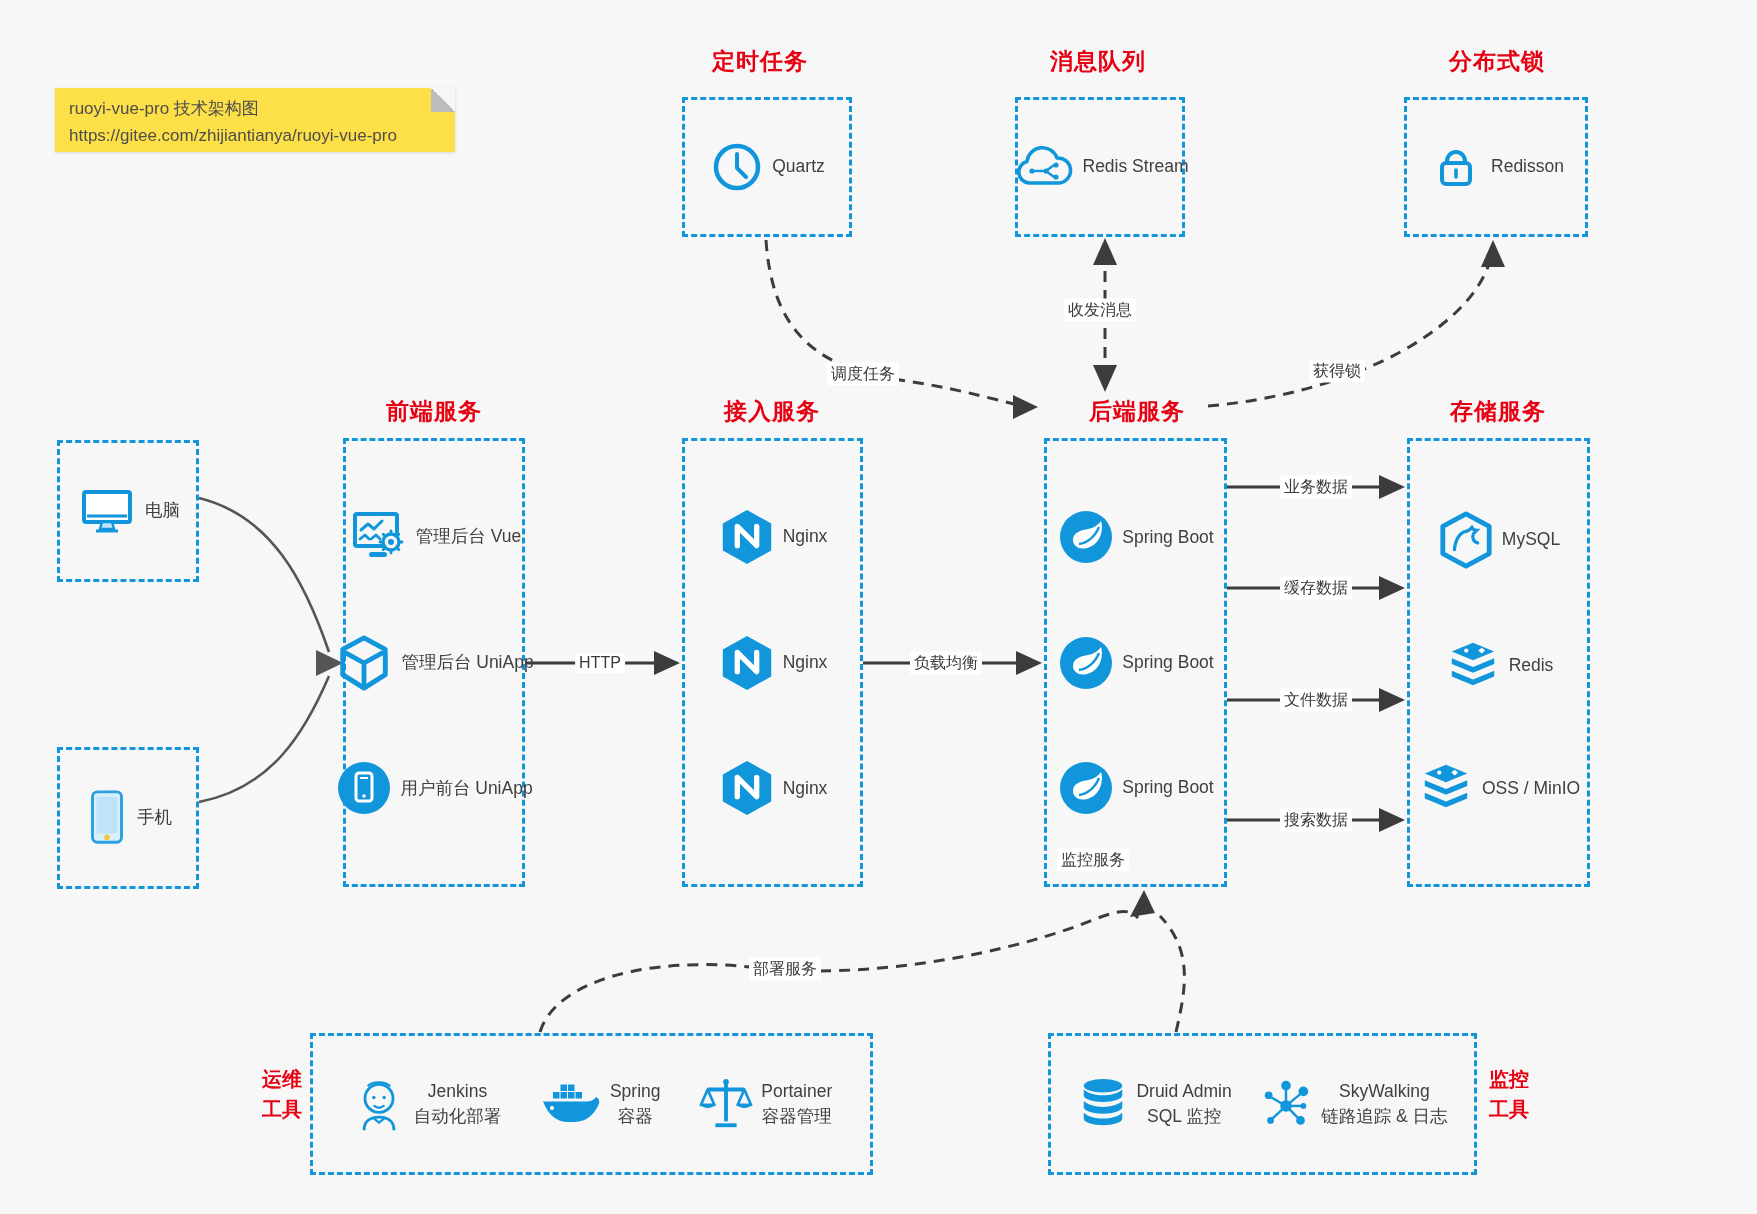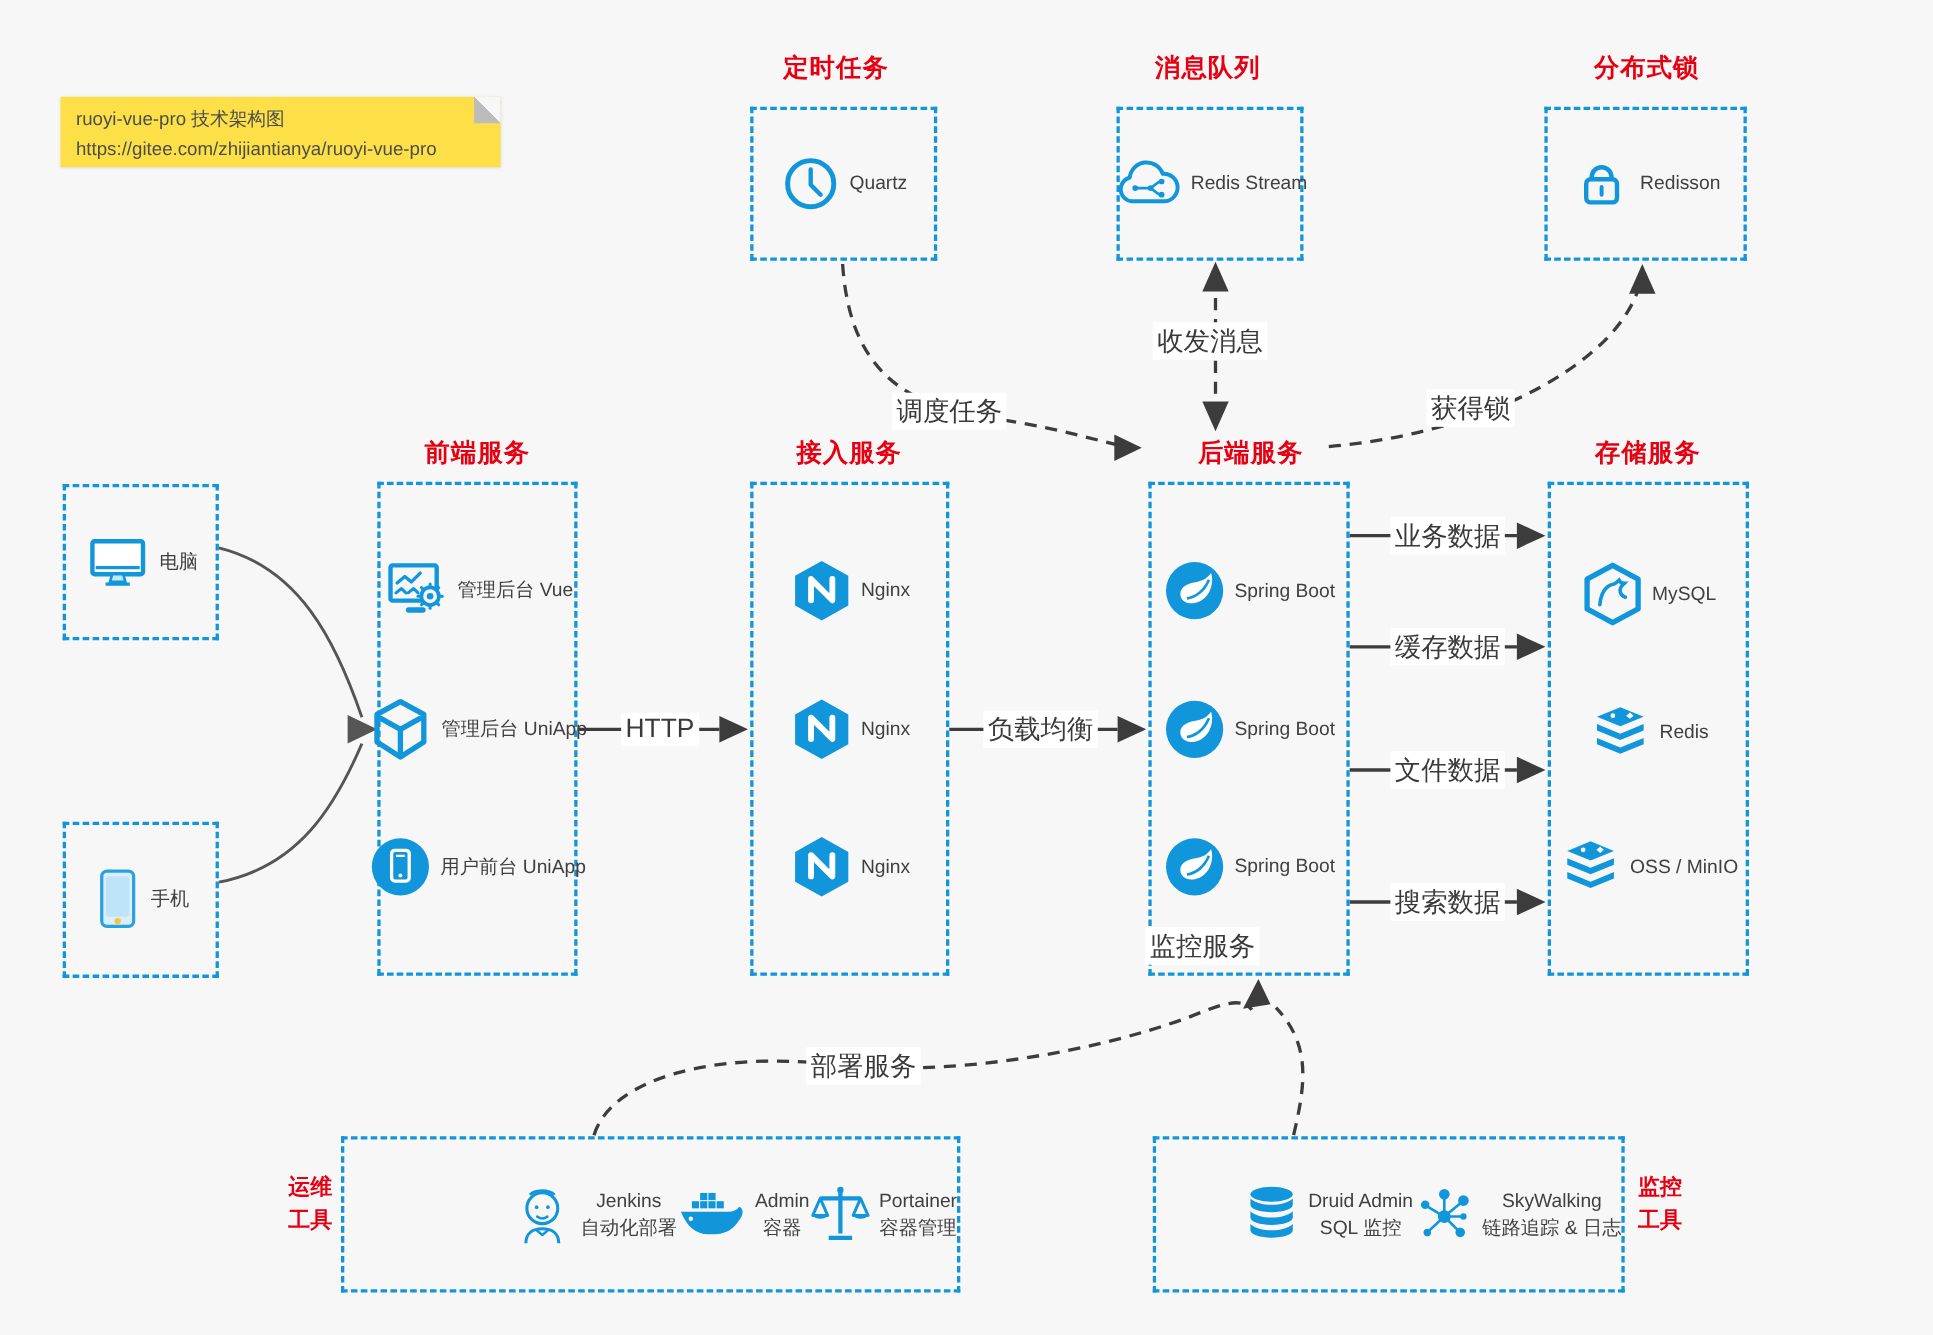--- a/index.html
+++ b/index.html
@@ -7,25 +7,25 @@
   svg.overlay{position:absolute;left:0;top:0;z-index:1;}
   .note{position:absolute;left:55px;top:88px;width:400px;height:64px;background:#fde047;z-index:2;
         box-shadow:0 1px 3px rgba(0,0,0,.12);color:#4d4d4d;font-size:17px;line-height:1.6;padding:7px 0 0 14px;box-sizing:border-box;}
   .note .fold{position:absolute;right:0;top:0;width:24px;height:24px;
         background:linear-gradient(225deg,#f7f7f8 0 50%,#bcbcbc 50% 100%);}
   .sec-label{position:absolute;transform:translateX(-50%);color:#e60012;font-size:23px;font-weight:bold;
         white-space:nowrap;z-index:3;letter-spacing:1px;}
   .side-label{position:absolute;color:#e60012;font-size:20px;font-weight:bold;line-height:1.5;z-index:3;}
   .dash-box{position:absolute;border:3px dashed #1296db;box-sizing:border-box;z-index:2;
         display:flex;flex-direction:column;justify-content:space-evenly;align-items:center;}
-  .dash-box.row{flex-direction:row;justify-content:flex-end;}
+  .dash-box.row{flex-direction:row;}
   .node{display:flex;flex-direction:row;align-items:center;gap:7px;}
   .node .lbl{font-size:17.5px;color:#404040;white-space:nowrap;text-align:center;line-height:1.45;}
   .edge-label{position:absolute;transform:translate(-50%,-50%);background:#fff;padding:1px 4px;
-        font-size:24px;color:#3a3a3a;white-space:nowrap;z-index:3;}
+        font-size:16px;color:#3a3a3a;white-space:nowrap;z-index:3;}
   .icon{display:flex;align-items:center;justify-content:center;}
 </style>
 </head>
 <body>
 
 <div id="canvas">
 
   <svg class="overlay" width="1757" height="1214">
     <g fill="none" stroke="#555" stroke-width="2.6">
       <path d="M 199 498 C 272 516, 305 582, 329 652"></path>
@@ -323,21 +323,21 @@
               <rect x="21.5" y="14" width="6.5" height="6.5"></rect>
               <rect x="29" y="14" width="6.5" height="6.5"></rect>
               <rect x="36.5" y="14" width="6.5" height="6.5"></rect>
               <rect x="21.5" y="6.5" width="6.5" height="6.5"></rect>
               <rect x="29" y="6.5" width="6.5" height="6.5"></rect>
             <path d="M4 23.5 h43 c4.5 0 8-1.5 10-4.5 c2.5 1 4.5 4.5 2 9 c-3.5 6.5-10 16-24 16 h-6 c-11.5 0-19.5-7-25-20.5 z"></path>
           </g>
           <circle cx="13" cy="30" r="2" fill="#fff"></circle>
         </svg>
       </span>
-      <span class="lbl"><span>Admin</span><br><span>容器</span></span>
+      <span class="lbl"><span>Spring</span><br><span>容器</span></span>
     </div>
     <div class="node">
       <span class="icon">
         <svg width="56" height="58" viewBox="0 0 58 60" fill="none" stroke="#1296db">
           <line x1="29" y1="8" x2="29" y2="48" stroke-width="4"></line>
           <line x1="10" y1="15" x2="48" y2="15" stroke-width="4"></line>
           <circle cx="29" cy="7" r="3" fill="#1296db" stroke="none"></circle>
           <path d="M10 15 L3 31 h14 Z" stroke-width="2.8" stroke-linejoin="round"></path>
           <path d="M3 31 a8 6 0 0 0 14 0 z" fill="#1296db" stroke="none"></path>
           <path d="M48 15 L41 31 h14 Z" stroke-width="2.8" stroke-linejoin="round"></path>

